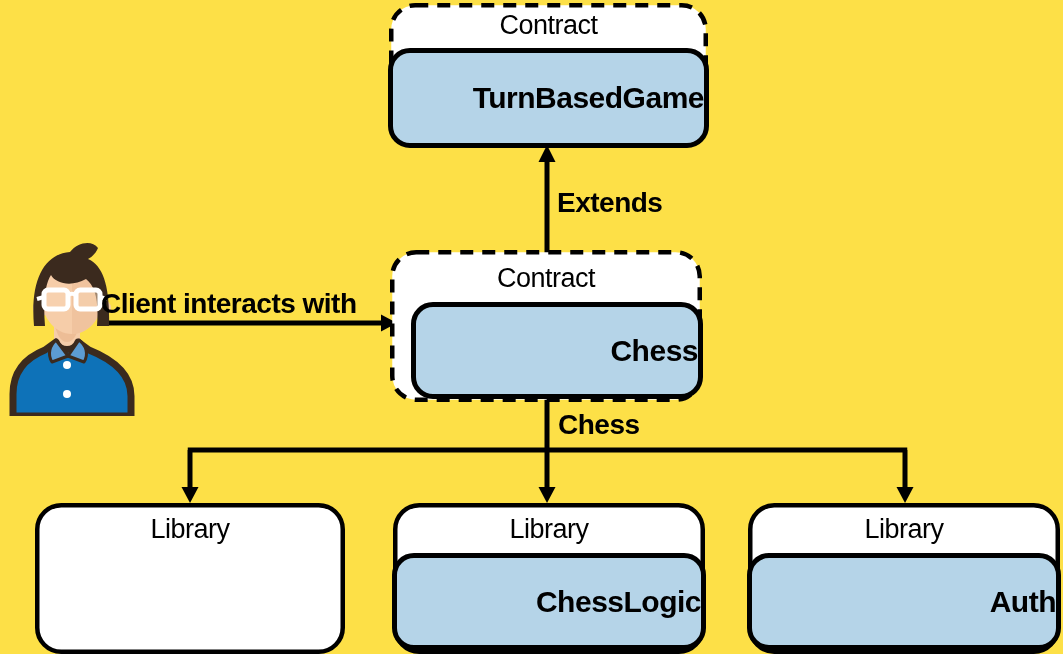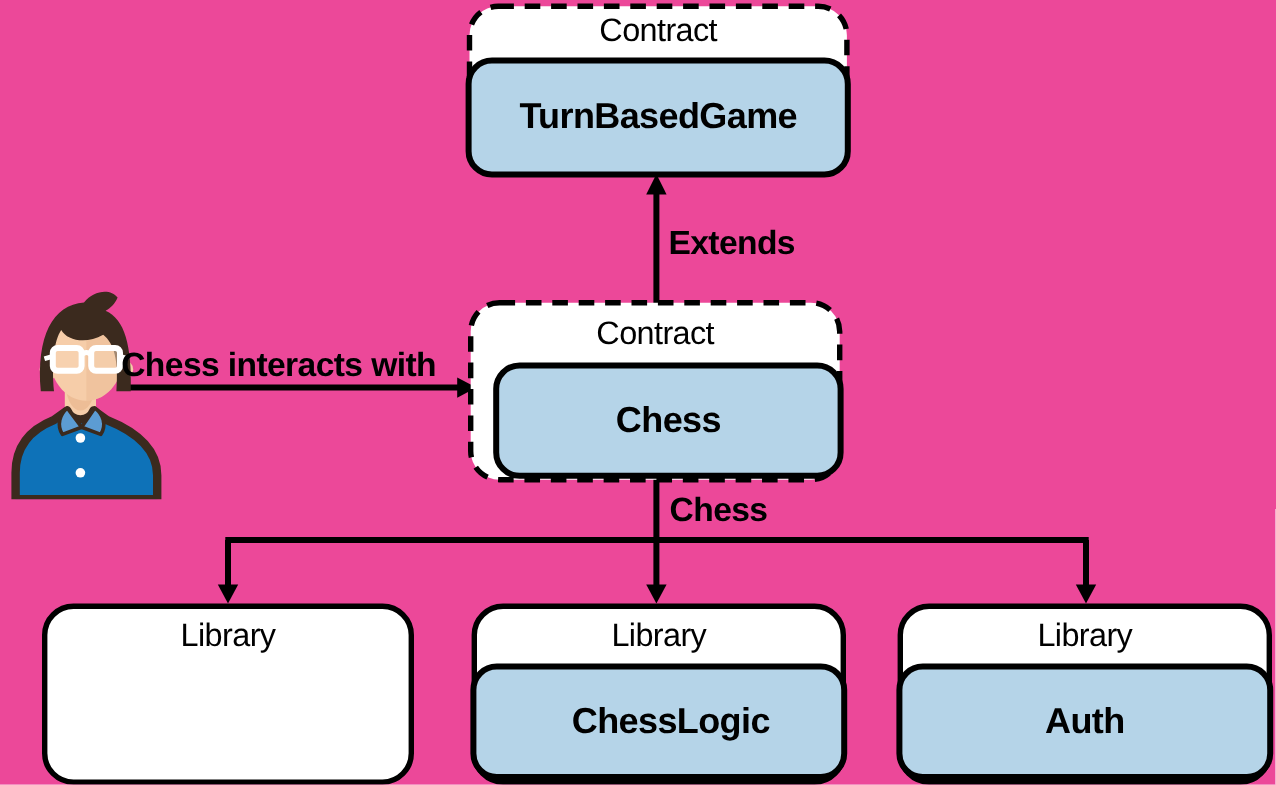--- a/index.html
+++ b/index.html
@@ -1,32 +1,32 @@
 <!DOCTYPE html>
 <html style="--box-fill: #B5D4E8; --line: #000000; --hair: #3B2A1E; --skin: #F6CDA9; --skin-shadow: #EDBD96; --shirt: #0E72B8; --collar: #5C9CD3; --glasses: #FFFFFF;"><head>
 <meta charset="utf-8">
 <style>
   html,body{margin:0;padding:0;background:#fff;}
   .canvas{
-    position:relative;width:1063px;height:654px;background:#ec4899;
+    position:relative;width:1063px;height:654px;background:#fde047;
     font-family:"Liberation Sans",sans-serif;color:#000;overflow:hidden;
   }
   #arrows{position:absolute;left:0;top:0;z-index:1;}
   .group{position:absolute;z-index:2;}
   .outline{position:absolute;left:0;top:0;overflow:visible;}
   .group-label{
     position:absolute;left:0;right:0;text-align:center;
     font-size:27px;letter-spacing:-0.5px;line-height:1.2;
   }
   .inner-box{
     position:absolute;box-sizing:border-box;
     background:var(--box-fill,#B5D4E8);
     border:5px solid var(--line,#000);
     border-radius:22px;
-    display:flex;align-items:center;justify-content:center;
+    display:flex;align-items:center;justify-content:flex-end;
     font-weight:bold;font-size:30px;letter-spacing:-0.5px;
   }
   .edge-label{position:absolute;z-index:3;font-size:28px;letter-spacing:-0.5px;white-space:nowrap;font-weight:bold;}
   .person{position:absolute;z-index:2;}
 </style>
 </head>
 <body>
 
 <div class="canvas">
 
@@ -59,21 +59,21 @@
   <div class="group" style="left:390px;top:250px;width:312px;height:152px;">
     <svg class="outline" width="312" height="152">
       <rect x="2.25" y="2.25" width="307.5" height="147.5" rx="24" fill="#fff" stroke="#000" stroke-width="4.5" stroke-dasharray="13 9"></rect>
     </svg>
     <div class="group-label" style="top:12px;">Contract</div>
     <div class="inner-box" style="left:1px;right:-1px;top:52px;height:97px;margin-left:20px;">
       <span>Chess</span>
     </div>
   </div>
 
-  <div class="edge-label" style="left:101px;top:288px;">Chess interacts with</div>
+  <div class="edge-label" style="left:101px;top:288px;">Client interacts with</div>
 
   <div class="edge-label" style="left:558px;top:409px;">Chess</div>
 
   <svg class="person" style="left:8px;top:238px;" width="128" height="178" viewBox="0 0 128 178">
 
     <circle cx="33" cy="70" r="8" fill="var(--skin,#F6CDA9)"></circle>
     <circle cx="95" cy="70" r="8" fill="var(--skin,#F6CDA9)"></circle>
 
     <rect x="46" y="84" width="26" height="34" fill="var(--skin,#F6CDA9)"></rect>
     <path d="M46,84 c3,14 7,20 13,20 c6,0 10,-6 13,-20 z" fill="var(--skin-shadow,#EDBD96)"></path>

